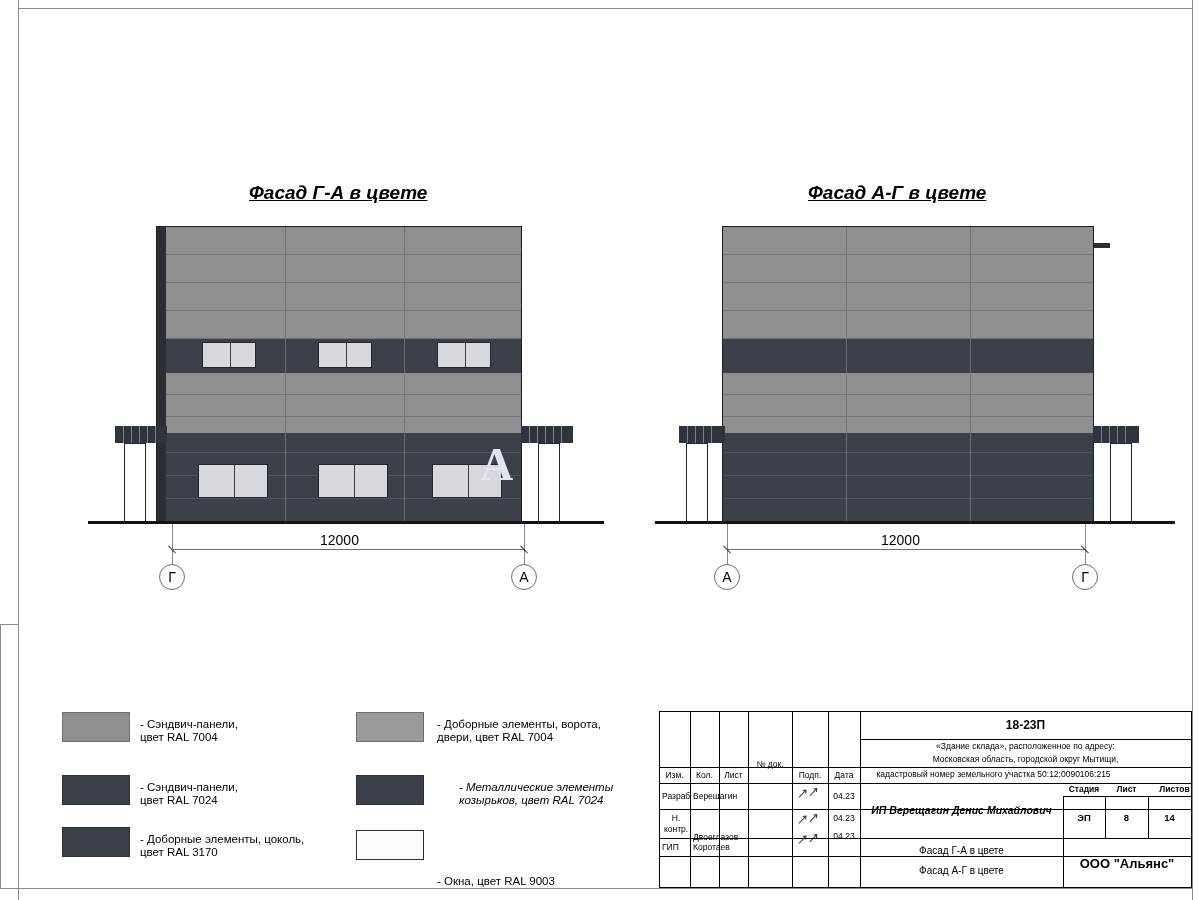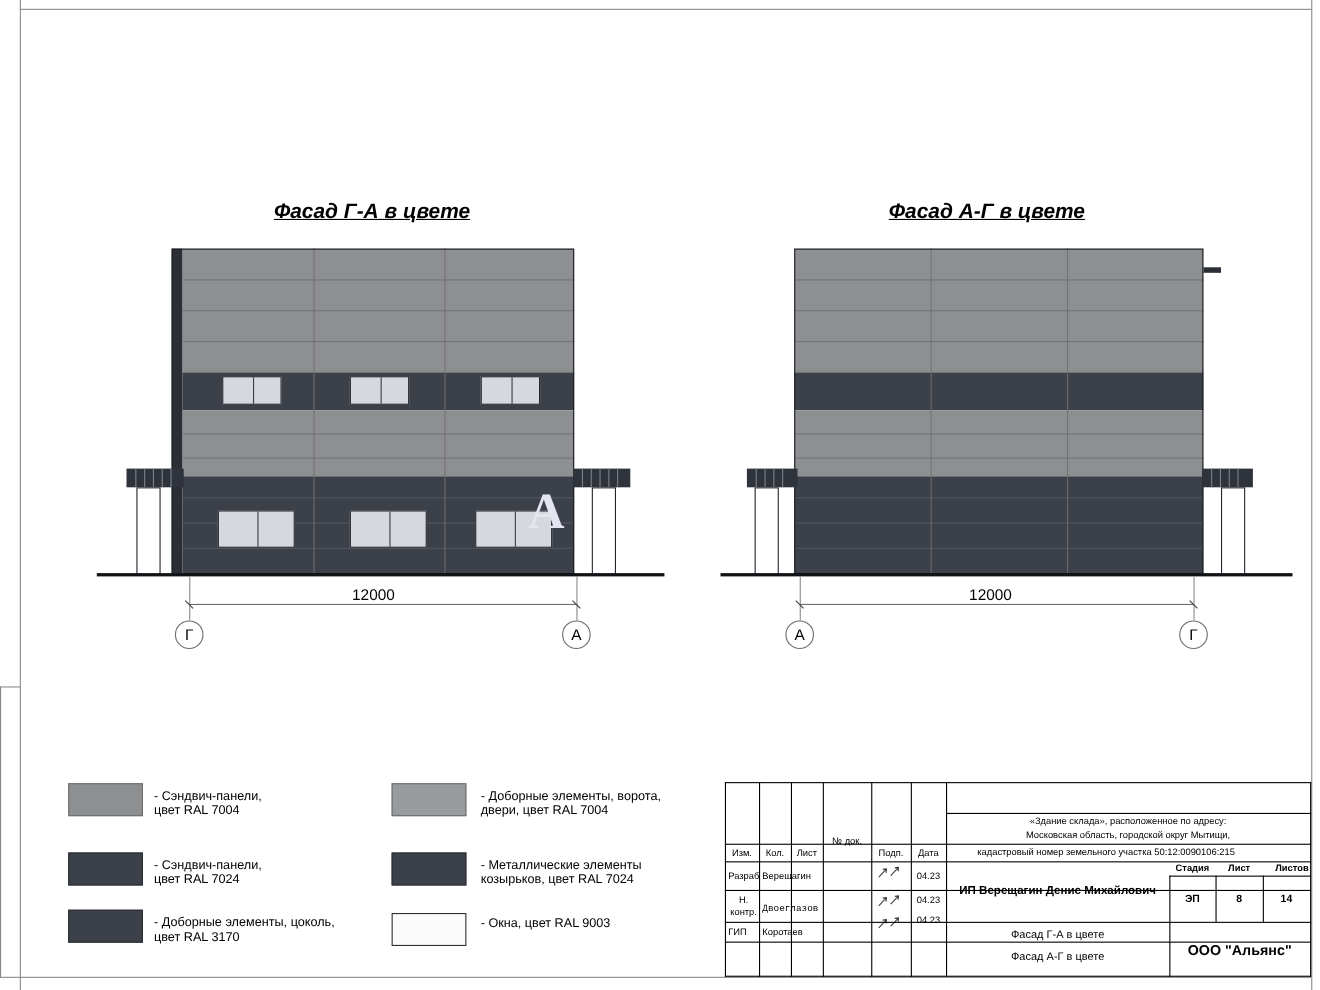--- a/index.html
+++ b/index.html
@@ -389,25 +389,25 @@
 
     <div class="legend-sw" style="left:62px; top:827px; background:#3c4049; border:1px solid #2b2e35;"></div>
     <div class="legend-txt" style="left:140px; top:833px;">- Доборные элементы, цоколь,
 цвет RAL 3170</div>
 
     <div class="legend-sw" style="left:356px; top:712px; background:#9a9b9d; border:1px solid #6d6e70;"></div>
     <div class="legend-txt" style="left:437px; top:718px;">- Доборные элементы, ворота,
 двери, цвет RAL 7004</div>
 
     <div class="legend-sw" style="left:356px; top:775px; background:#3c4049; border:1px solid #2b2e35;"></div>
-    <div class="legend-txt" style="left:437px; top:781px;">- Металлические элементы
+    <div class="legend-txt" style="left:459px; top:781px;font-style:italic;">- Металлические элементы
 козырьков, цвет RAL 7024</div>
 
     <div class="legend-sw" style="left:356px; top:830px; background:#fbfbfb; border:1px solid #2b2e35;"></div>
-    <div class="legend-txt" style="left:437px; top:834px;text-align:center;">- Окна, цвет RAL 9003</div>
+    <div class="legend-txt" style="left:437px; top:875px;text-align:center;">- Окна, цвет RAL 9003</div>
   </div>
 
   <div class="stamp">
 
     <div class="ln lnh" style="left:0; top:0; width:533px;"></div>
     <div class="ln lnh" style="left:0; top:56px; width:533px;"></div>
     <div class="ln lnh" style="left:0; top:72px; width:533px;"></div>
     <div class="ln lnh" style="left:0; top:98px; width:533px;"></div>
     <div class="ln lnh" style="left:0; top:127px; width:533px;"></div>
     <div class="ln lnh" style="left:0; top:145px; width:533px;"></div>
@@ -435,37 +435,38 @@
     <div class="cell small" style="left:60px; top:56px; width:29px; height:16px;">Лист</div>
     <div class="cell small" style="left:89px; top:45px; width:44px; height:16px;">№ док.</div>
     <div class="cell small" style="left:133px; top:56px; width:36px; height:16px;">Подп.</div>
     <div class="cell small" style="left:169px; top:56px; width:32px; height:16px;">Дата</div>
 
     <div class="cell small left" style="left:0; top:72px; width:31px; height:26px;">Разраб.</div>
     <div class="cell small left" style="left:31px; top:72px; width:102px; height:26px;">Верещагин</div>
     <div class="cell small" style="left:169px; top:72px; width:32px; height:26px;">04.23</div>
 
     <div class="cell small left" style="left:0; top:98px; width:31px; height:29px;">Н. контр.</div>
-    <div class="cell small left" style="left:31px; top:101px; width:102px; height:29px;font-family:Liberation Mono, monospace;">Двоеглазов</div>
+    <div class="cell small left" style="left:31px; top:112px; width:102px; height:29px;">Двоеглазов</div>
     <div class="cell small" style="left:169px; top:98px; width:32px; height:18px;">04.23</div>
 
     <div class="cell small left" style="left:0; top:127px; width:31px; height:18px;">ГИП</div>
     <div class="cell small left" style="left:31px; top:127px; width:102px; height:18px;">Коротаев</div>
     <div class="cell small" style="left:169px; top:116px; width:32px; height:18px;">04.23</div>
 
     <div class="sig" style="left:137px; top:74px;">↗↗</div>
     <div class="sig" style="left:137px; top:100px;">↗↗</div>
     <div class="sig" style="left:137px; top:120px;">↗↗</div>
 
+    <div class="cell big bold" style="left:201px; top:0; width:331px; height:28px;">18-23П</div>
 
     <div class="cell small" style="left:201px; top:28px; width:331px; height:14px;">«Здание склада», расположенное по адресу:</div>
     <div class="cell small" style="left:201px; top:41px; width:331px; height:14px;">Московская область, городской округ Мытищи,</div>
-    <div class="cell small" style="left:202px; top:55px; width:289px; height:16px;">кадастровый номер земельного участка 50:12:0090106:215</div>
-
-    <div class="cell bold" style="left:201px; top:72px; width:203px; height:55px; font-size:10.5px;">ИП Верещагин Денис Михайлович</div>
+    <div class="cell small" style="left:190px; top:55px; width:289px; height:16px;">кадастровый номер земельного участка 50:12:0090106:215</div>
+
+    <div class="cell bold" style="left:201px; top:72px; width:203px; height:55px; font-size:10.5px;font-style:italic;">ИП Верещагин Денис Михайлович</div>
 
     <div class="cell small bold" style="left:404px; top:72px; width:42px; height:13px;">Стадия</div>
     <div class="cell small bold" style="left:446px; top:72px; width:43px; height:13px;">Лист</div>
     <div class="cell small bold" style="left:494px; top:72px; width:43px; height:13px;text-align:right;">Листов</div>
 
     <div class="cell bold" style="left:404px; top:85px; width:42px; height:42px;">ЭП</div>
     <div class="cell bold" style="left:446px; top:85px; width:43px; height:42px;">8</div>
     <div class="cell bold" style="left:489px; top:85px; width:43px; height:42px;">14</div>
 
     <div class="cell" style="left:201px; top:127px; width:203px; height:24px; font-size:10px;">Фасад Г-А в цвете</div>

